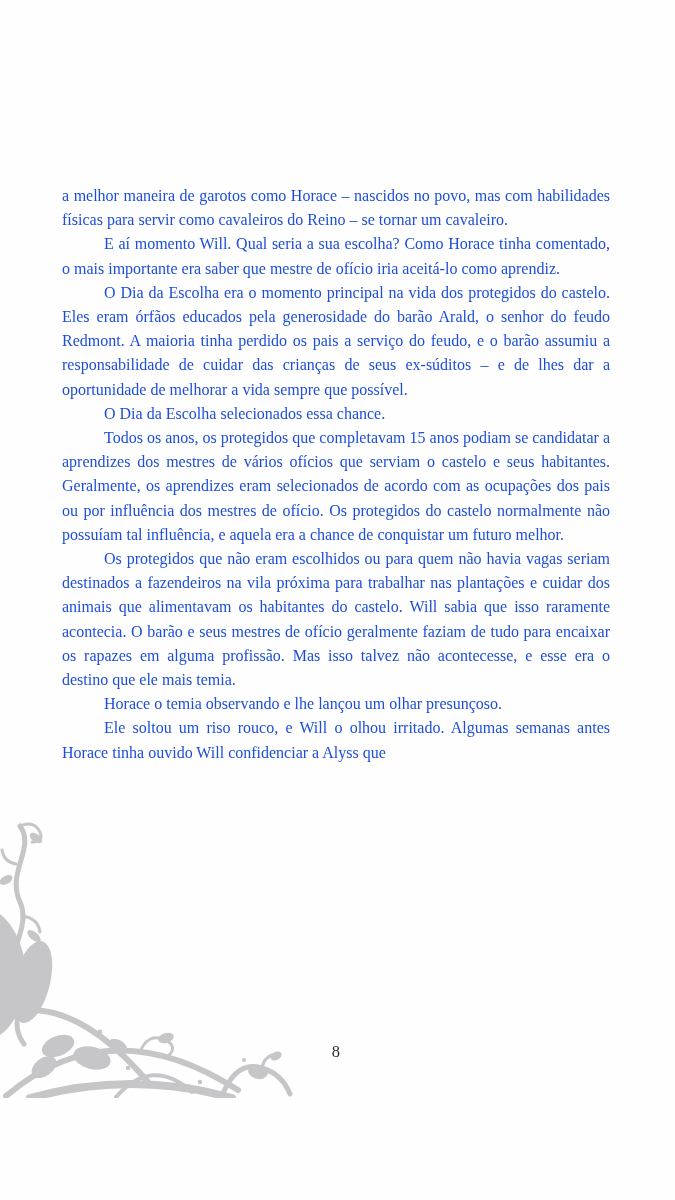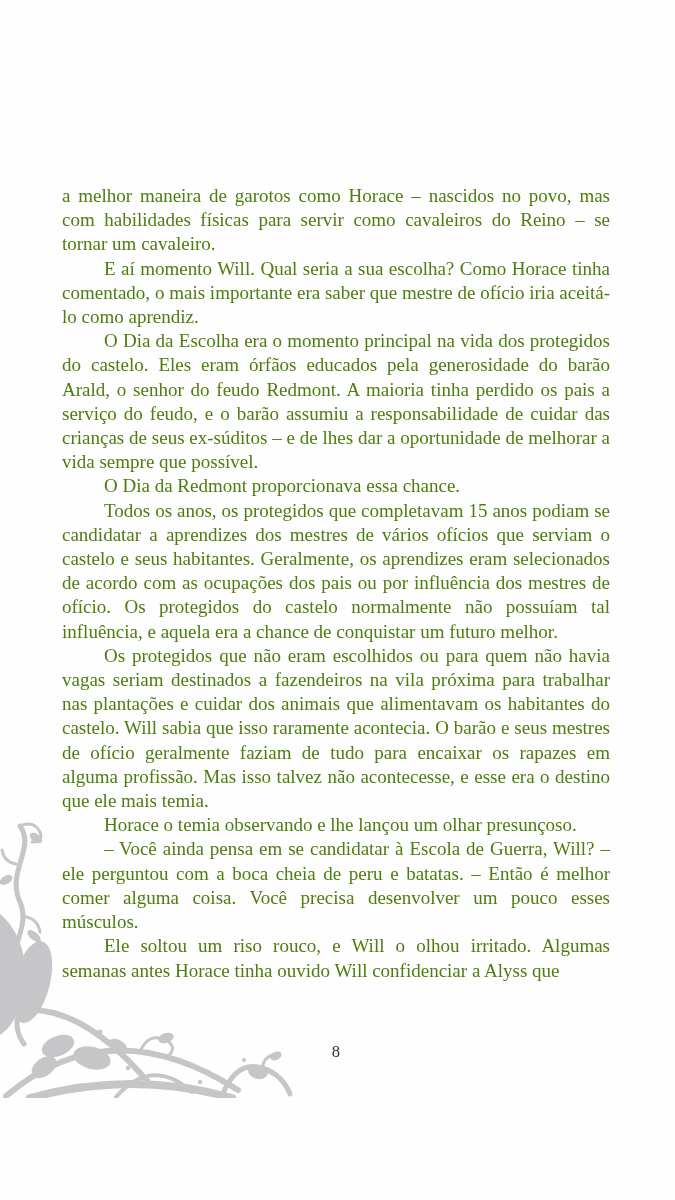--- a/index.html
+++ b/index.html
@@ -13,22 +13,22 @@
     height: 1200px;
     background: #fefefe;
     overflow: hidden;
     font-family: "Liberation Serif", "DejaVu Serif", serif;
   }
   .text-block {
     position: absolute;
     left: 62px;
     top: 184px;
     width: 548px;
-    color: #4d7c0f;
-    font-size: 19px;
+    color: #1d4ed8;
+    font-size: 16px;
     line-height: 24.2px;
     text-align: justify;
     text-justify: inter-word;
   }
   .text-block p {
     margin: 0;
     padding: 0;
   }
   .text-block p.indent {
     text-indent: 42px;
@@ -102,23 +102,22 @@
         <circle cx="200" cy="262" r="2.2"></circle>
         <circle cx="244" cy="240" r="2"></circle>
       </g>
     </svg>
   </div>
 
   <div class="text-block">
     <p>a melhor maneira de garotos como Horace – nascidos no povo, mas com habilidades físicas para servir como cavaleiros do Reino – se tornar um cavaleiro.</p>
     <p class="indent">E aí momento Will. Qual seria a sua escolha? Como Horace tinha comentado, o mais importante era saber que mestre de ofício iria aceitá-lo como aprendiz.</p>
     <p class="indent">O Dia da Escolha era o momento principal na vida dos protegidos do castelo. Eles eram órfãos educados pela generosidade do barão Arald, o senhor do feudo Redmont. A maioria tinha perdido os pais a serviço do feudo, e o barão assumiu a responsabilidade de cuidar das crianças de seus ex-súditos – e de lhes dar a oportunidade de melhorar a vida sempre que possível.</p>
-    <p class="indent">O Dia da Redmont proporcionava essa chance.</p>
+    <p class="indent">O Dia da Escolha selecionados essa chance.</p>
     <p class="indent">Todos os anos, os protegidos que completavam 15 anos podiam se candidatar a aprendizes dos mestres de vários ofícios que serviam o castelo e seus habitantes. Geralmente, os aprendizes eram selecionados de acordo com as ocupações dos pais ou por influência dos mestres de ofício. Os protegidos do castelo normalmente não possuíam tal influência, e aquela era a chance de conquistar um futuro melhor.</p>
     <p class="indent">Os protegidos que não eram escolhidos ou para quem não havia vagas seriam destinados a fazendeiros na vila próxima para trabalhar nas plantações e cuidar dos animais que alimentavam os habitantes do castelo. Will sabia que isso raramente acontecia. O barão e seus mestres de ofício geralmente faziam de tudo para encaixar os rapazes em alguma profissão. Mas isso talvez não acontecesse, e esse era o destino que ele mais temia.</p>
     <p class="indent">Horace o temia observando e lhe lançou um olhar presunçoso.</p>
-    <p class="indent">– Você ainda pensa em se candidatar à Escola de Guerra, Will? – ele perguntou com a boca cheia de peru e batatas. – Então é melhor comer alguma coisa. Você precisa desenvolver um pouco esses músculos.</p>
     <p class="indent">Ele soltou um riso rouco, e Will o olhou irritado. Algumas semanas antes Horace tinha ouvido Will confidenciar a Alyss que</p>
   </div>
 
   <div class="page-number">8</div>
 
 </div>
 
 </body></html>

